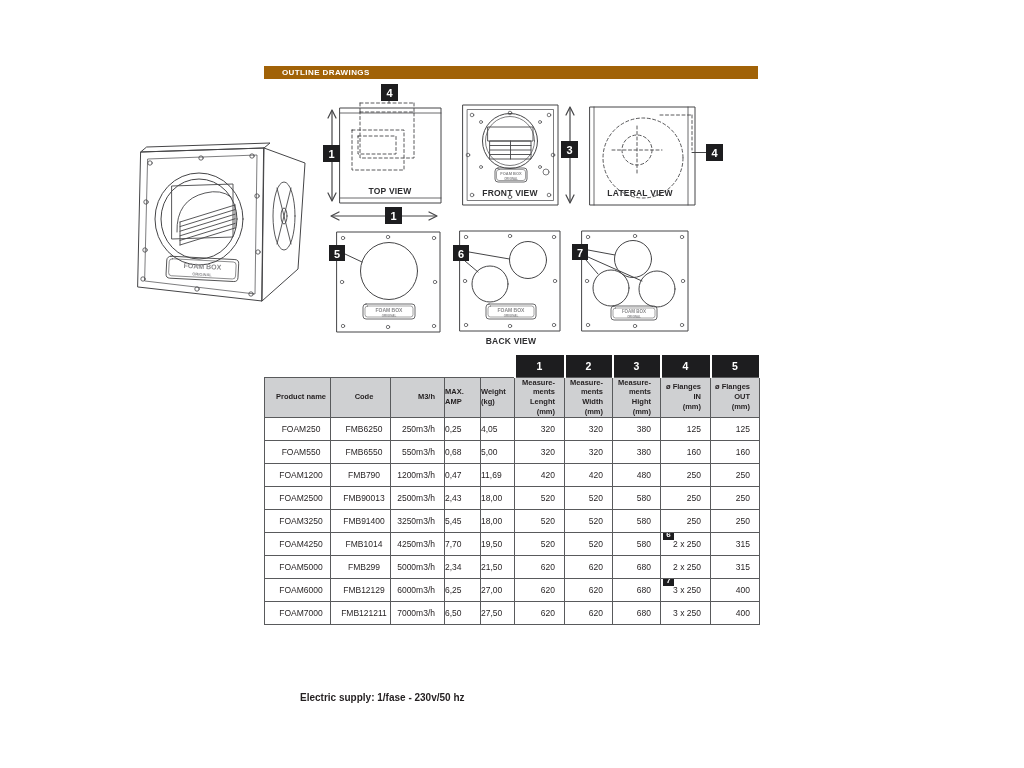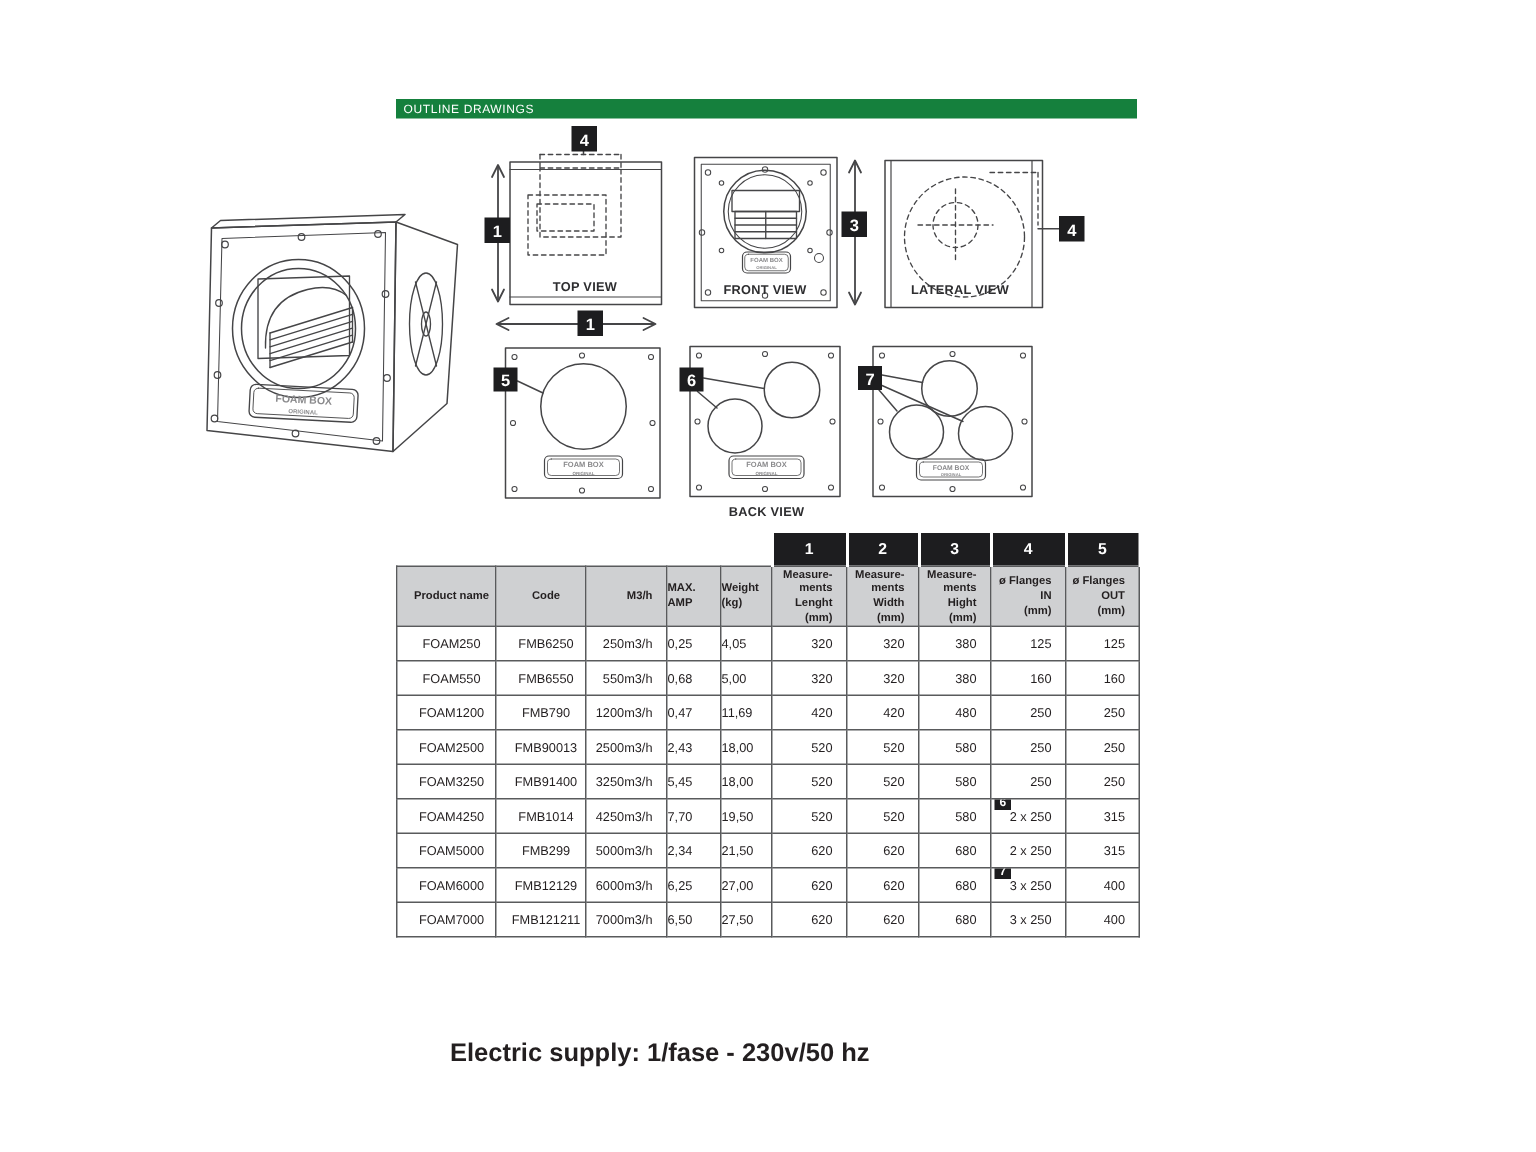--- a/index.html
+++ b/index.html
@@ -3,22 +3,22 @@
 <meta charset="utf-8">
 <style>
   html,body{margin:0;padding:0;}
   body{
     width:1024px;height:768px;background:#ffffff;position:relative;
     font-family:"Liberation Sans",sans-serif;color:#231f20;overflow:hidden;
   }
   
   .titlebar{
     position:absolute;left:264px;top:66px;width:494px;height:13px;
-    background:#15803d;color:#fff;font-size:8px;font-weight:normal;
-    line-height:13px;padding-left:5px;box-sizing:border-box;letter-spacing:.4px;
+    background:#a16207;color:#fff;font-size:8px;font-weight:bold;
+    line-height:13px;padding-left:18px;box-sizing:border-box;letter-spacing:.4px;
   }
   
   .drawlayer{position:absolute;left:0;top:0;width:1024px;height:768px;}
   .drawlayer svg{display:block;}
   .vlabel{font-weight:bold;font-size:8.5px;fill:#2e2e30;text-anchor:middle;letter-spacing:.2px;}
   .badge-t{font-weight:bold;font-size:11px;fill:#ffffff;text-anchor:middle;}
   .plate-t{fill:#8a8a8c;text-anchor:middle;font-weight:bold;}
   
   .tablewrap{position:absolute;left:264px;top:355px;}
   table{border-collapse:collapse;table-layout:fixed;width:495px;font-size:8.5px;color:#231f20;}
@@ -37,21 +37,21 @@
   tbody tr{height:23px;}
   .al{text-align:center;padding-left:7px;}
   .ar{text-align:right;padding-right:9px;}
   .ac{text-align:left;}
   td.rel{position:relative;}
   .cellbadge{
     position:absolute;left:2px;top:-4px;width:11px;height:11px;background:#1d1d1f;
     color:#fff;font-size:8px;font-weight:bold;text-align:center;line-height:11px;
   }
   .footer{
-    position:absolute;left:264px;top:692px;font-size:17px;font-weight:bold;color:#231f20;padding-left:36px;
+    position:absolute;left:264px;top:692px;font-size:10px;font-weight:bold;color:#231f20;padding-left:36px;
   }
 </style>
 </head>
 <body>
 
 <div class="titlebar">OUTLINE DRAWINGS</div>
 
 <div class="drawlayer">
 <svg width="1024" height="768" viewBox="0 0 1024 768" fill="none" stroke-linecap="round" stroke-linejoin="round">
 

